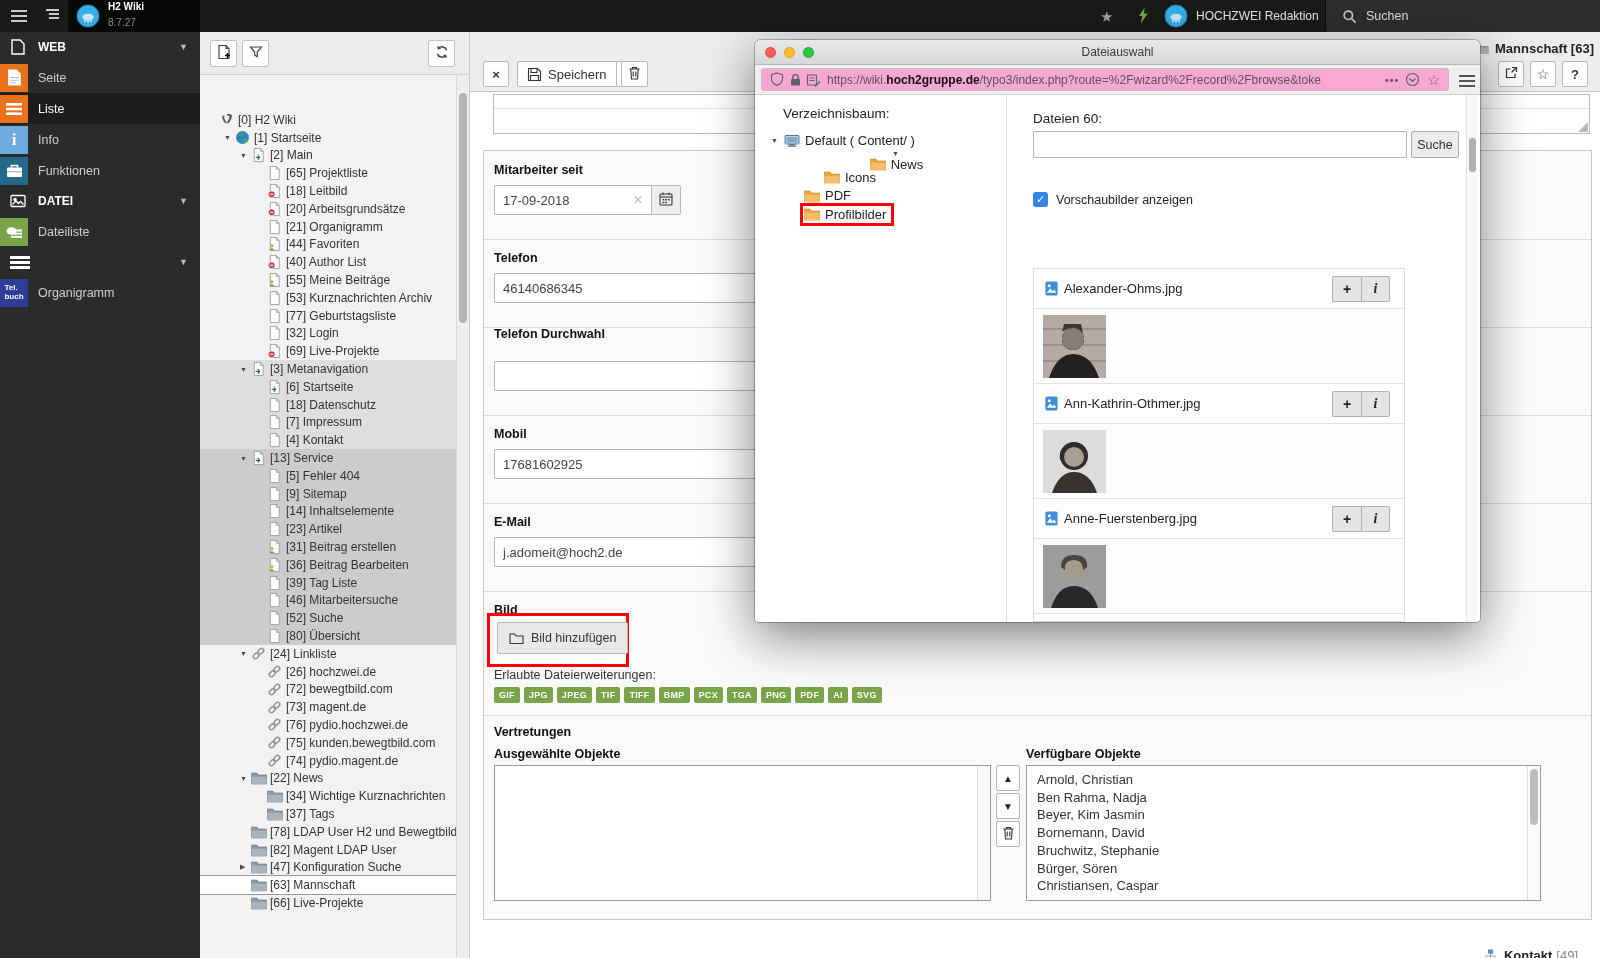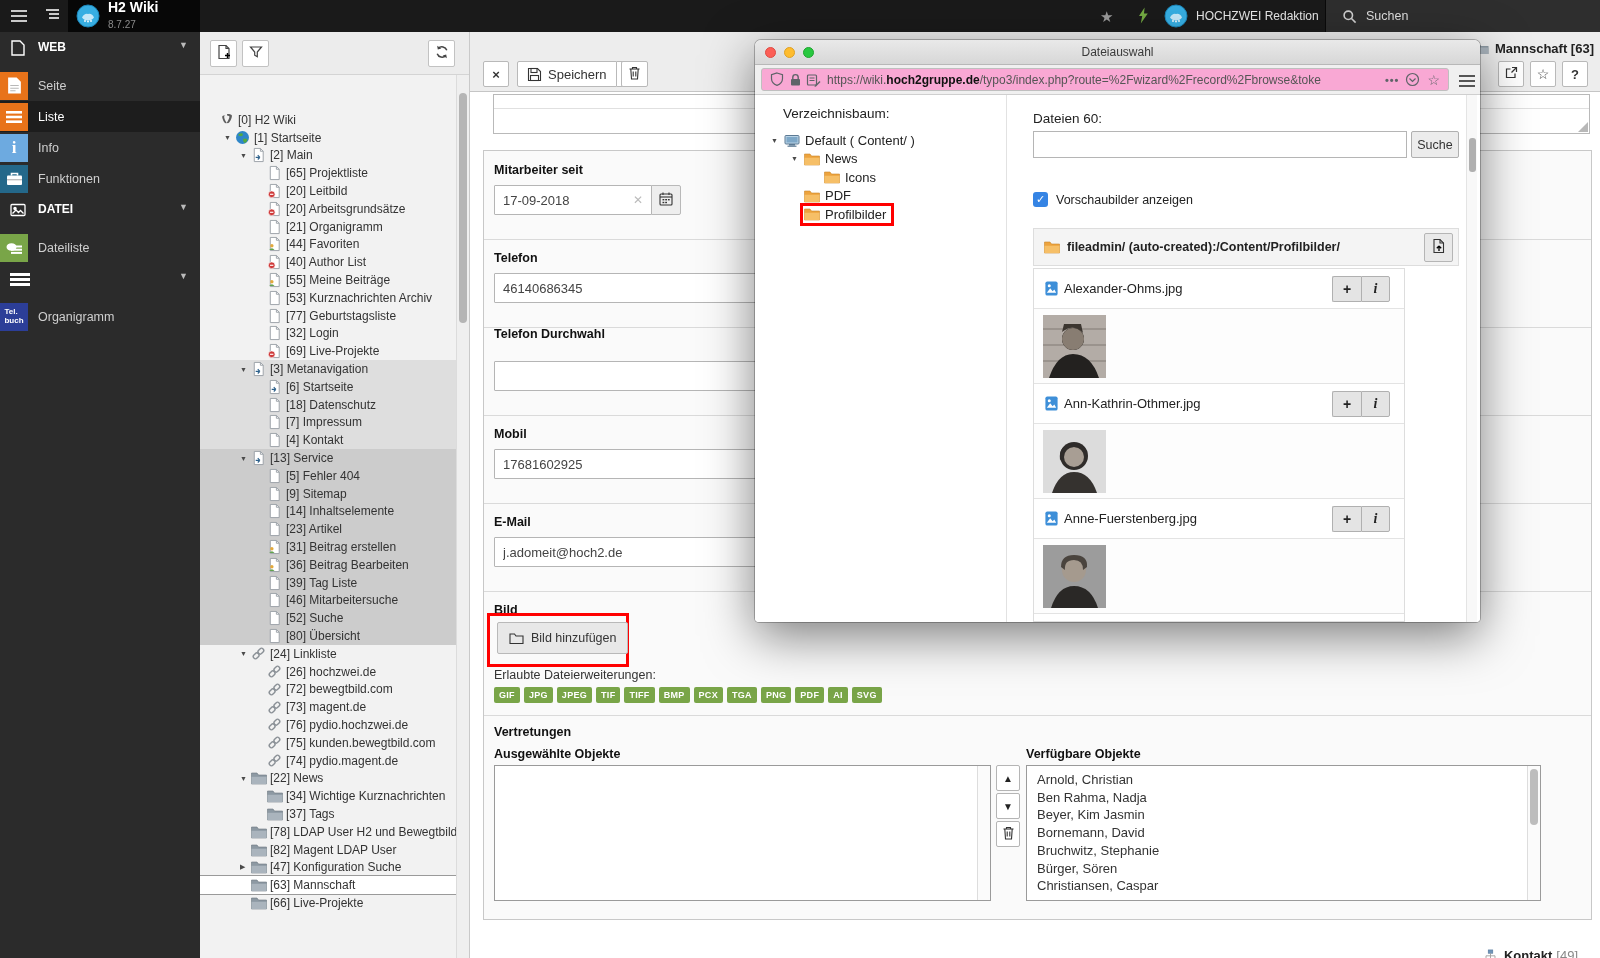--- a/index.html
+++ b/index.html
@@ -5,28 +5,28 @@
   html,body{margin:0;padding:0;background:#888;}
   *{box-sizing:border-box;font-family:"Liberation Sans",sans-serif;}
   .stage{position:relative;width:1600px;height:958px;background:#fff;overflow:hidden;}
   .abs{position:absolute;}
 
   
   .topbar{left:0;top:0;width:1600px;height:32px;background:#1a1a1a;}
   .tb-btn{display:flex;align-items:center;justify-content:center;height:32px;color:#c9c9c9;cursor:pointer;}
   .logo-block{left:68px;top:0;width:132px;height:32px;background:#070707;display:flex;align-items:center;}
   .logo-txt{margin-left:8px;line-height:1.05;}
-  .logo-title{color:#fff;font-size:14px;font-weight:bold;}
+  .logo-title{color:#fff;font-size:10px;font-weight:bold;}
   .logo-ver{color:#8b8b8b;font-size:10px;}
   .tb-search{left:1325px;top:0;right:0;height:32px;background:#2e2e2e;border-left:1px solid #0a0a0a;display:flex;align-items:center;color:#ddd;font-size:12.5px;}
   .tb-user{display:flex;align-items:center;color:#e6e6e6;font-size:12px;}
 
   
   .modulebar{left:0;top:32px;width:200px;height:926px;background:#2b2b2b;overflow:hidden;}
-  .msec-head{position:relative;display:flex;height:30px;color:#fff;font-size:12px;font-weight:bold;margin-top:8px;}
+  .msec-head{position:relative;display:flex;align-items:center;height:30px;color:#fff;font-size:12px;font-weight:bold;}
   .msec-head .mh-icon{width:16px;height:16px;margin-left:10px;margin-right:12px;}
   .msec-caret{position:absolute;right:12px;color:#bbb;font-size:9px;}
   .mitem{display:flex;align-items:center;height:31px;color:#cfcfcf;font-size:12.5px;cursor:pointer;}
   .mitem.active{background:#1d1d1d;color:#fff;}
   .mico{width:28px;height:28px;display:flex;align-items:center;justify-content:center;flex:none;}
   .mitem span.lbl{margin-left:10px;}
 
   
   .treepane{left:200px;top:32px;width:270px;height:926px;background:#f2f2f2;border-right:1px solid #c9c9c9;}
   .tree-toolbar{left:0;top:0;width:100%;height:43px;background:#ececec;border-bottom:1px solid #d4d4d4;}
@@ -325,21 +325,21 @@
         <div class="trow" style="padding-left: 56px;">
           <span class="tcaret"></span>
           <span class="ticon">
             <svg width="15" height="16" viewBox="0 0 16 16">
               <path d="M3.5 1 h6.5 l3 3 v11 h-9.5 Z" fill="#fff" stroke="#9aa0a6"></path>
               <path d="M10 1 v3 h3" fill="none" stroke="#9aa0a6"></path>
               <circle cx="5" cy="11.5" r="3.6" fill="#cf3a3a" stroke="#fff" stroke-width=".7"></circle>
               <rect x="3.2" y="10.9" width="3.6" height="1.2" fill="#fff"></rect>
             </svg>
           </span>
-          <span class="tlbl">[20] Leitbild</span>
+          <span class="tlbl">[18] Leitbild</span>
         </div>
         <div class="trow" style="padding-left: 56px;">
           <span class="tcaret"></span>
           <span class="ticon">
             <svg width="15" height="16" viewBox="0 0 16 16">
               <path d="M3.5 1 h6.5 l3 3 v11 h-9.5 Z" fill="#fff" stroke="#9aa0a6"></path>
               <path d="M10 1 v3 h3" fill="none" stroke="#9aa0a6"></path>
               <circle cx="5" cy="11.5" r="3.6" fill="#cf3a3a" stroke="#fff" stroke-width=".7"></circle>
               <rect x="3.2" y="10.9" width="3.6" height="1.2" fill="#fff"></rect>
             </svg>
@@ -988,21 +988,21 @@
                   <svg width="16" height="15">
                     <rect x="1" y="2.5" width="14" height="8.5" rx="1" fill="#b9d3e6" stroke="#5c7a94"></rect>
                     <rect x="2.5" y="4" width="11" height="5.5" fill="#7ea8c8"></rect>
                     <rect x="5" y="11" width="6" height="1.6" fill="#5c7a94"></rect>
                     <rect x="3.5" y="12.6" width="9" height="1.2" fill="#5c7a94"></rect>
                   </svg>
                 </span>
                 <span style="padding-right:4px;">Default ( Content/ )</span>
               </span>
             </div>
-            <div class="dt-row" style="padding-left: 36px;">
+            <div class="dt-row" style="padding-left: 36px; flex-direction: column;">
               <span style="width:13px;font-size:7px;color:#4a4a4a;">▼</span>
               <span style="display:inline-flex;align-items:center;">
                 <span style="display:inline-flex;margin-right:5px;">
                   <svg width="16" height="14">
                     <path d="M.5 2 h5.5 l1.5 2 h8 v9 H.5 Z" fill="#eda33d" stroke="#c9872e" stroke-width=".6"></path>
                     <path d="M.5 5.8 h15 v7.2 H.5 Z" fill="#f6bf67"></path>
                   </svg>
                 </span>
                 <span style="padding-right:4px;">News</span>
               </span>
@@ -1043,38 +1043,20 @@
                 <span style="padding-right:4px;">Profilbilder</span>
               </span>
             </div>
           </div>
       </div>
       <div class="m-heading" style="left:278px;top:16px;">Dateien 60:</div>
       <input class="m-input" style="left: 278px; top: 36px; width: 374px; padding: 0px 8px; font-size: 13px;">
       <div class="m-suche" style="left:656px;top:36px;width:48px;">Suche</div>
       <div class="chk" style="left:278px;top:97px;">✓</div>
       <div class="abs" style="left:301px;top:98px;font-size:12.5px;color:#222;">Vorschaubilder anzeigen</div>
-      <div class="pathbar" style="left:278px;top:133px;width:426px;height:38px;">
-        <span style="display:inline-flex;margin-right:7px;">
-            <svg width="16" height="14">
-              <path d="M.5 2 h5.5 l1.5 2 h8 v9 H.5 Z" fill="#eda33d" stroke="#c9872e" stroke-width=".6"></path>
-              <path d="M.5 5.8 h15 v7.2 H.5 Z" fill="#f6bf67"></path>
-            </svg>
-          </span>
-        <span>fileadmin/ (auto-created):/Content/Profilbilder/</span>
-        <span class="upl-btn">
-            <span><svg width="16" height="16">
-                <g fill="none" stroke="#333" stroke-width="1.1">
-                  <path d="M3 1.5 h6 l3.5 3.5 v9.5 H3 Z"></path>
-                  <path d="M9 1.5 v3.5 h3.5"></path>
-                </g>
-                <path d="M8 13 V8 M8 8 l-2.2 2.2 M8 8 l2.2 2.2" stroke="#000" stroke-width="1.3" fill="none"></path>
-              </svg></span>
-          </span>
-      </div>
       <div class="filelist" style="left:278px;top:173px;width:372px;height:354px;" id="file-list">
           <div class="frow-name">
             <span style="display:inline-flex;margin-right:5px;">
               <svg width="15" height="15" viewBox="0 0 16 16">
                 <rect x="1.5" y=".5" width="13" height="15" rx="2" fill="#3e8fd8"></rect>
                 <circle cx="5.6" cy="5" r="1.6" fill="#fff"></circle>
                 <path d="M3 12.5 L6.6 7.8 L9.2 11 L11 9 L13 12.5 Z" fill="#fff"></path>
               </svg>
             </span>
             <span>Alexander-Ohms.jpg</span>

